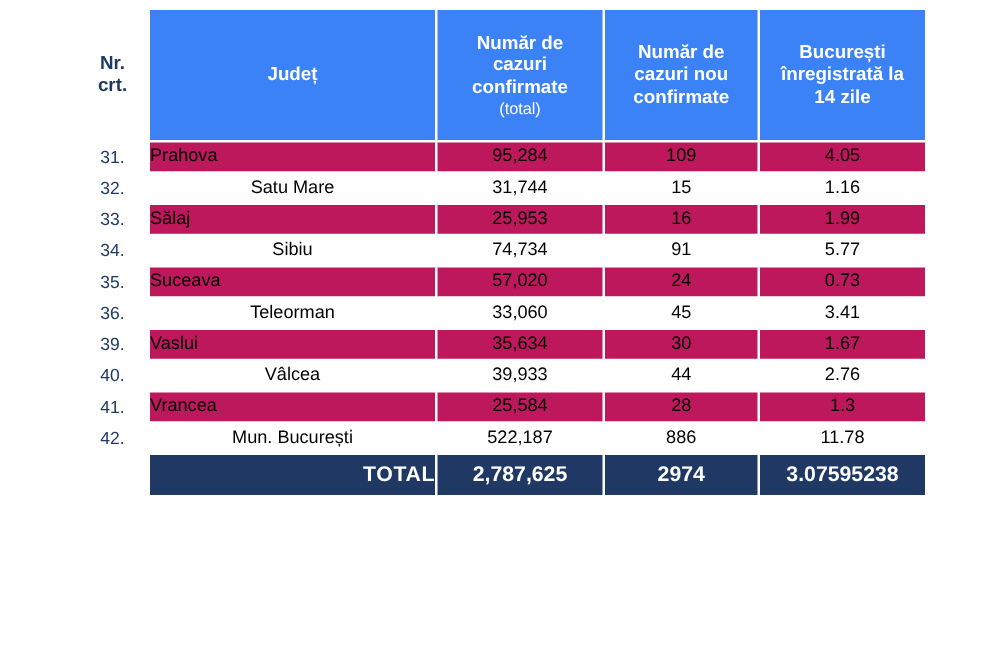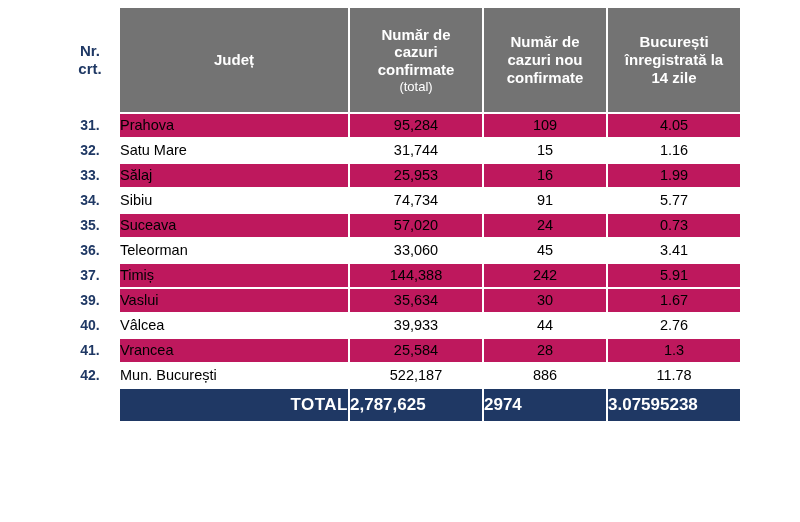--- a/index.html
+++ b/index.html
@@ -29,21 +29,21 @@
     padding: 0;
   }
   
   col.c-nr   { width: 58px; }
   col.c-jud  { width: 230px; }
   col.c-conf { width: 134px; }
   col.c-nou  { width: 124px; }
   col.c-inc  { width: 134px; }
 
   thead th {
-    background: #737373;
+    background: #3b82f6;
     color: #ffffff;
     font-size: 15px;
     font-weight: bold;
     text-align: center;
     vertical-align: middle;
     line-height: 1.18;
     padding: 6px 2px;
     height: 104px;
     border-top: 2px solid #1f3864;
   }
@@ -60,44 +60,45 @@
   }
   tbody td {
     font-size: 14.5px;
     color: #000000;
     height: 23px;
     line-height: 1.1;
   }
   td.idx {
     background: #ffffff;
     color: #1f3864;
-    font-weight: bold;
+    font-weight: normal;
     text-align: center;
     border-left: 2px solid #ffffff;
     border-right: 2px solid #1f3864;
     font-size: 14px;
   }
   td.name {
     text-align: left;
     padding-left: 5px;
     white-space: normal;
   }
   td.num {
     text-align: center;
   }
   tr.shade td.name, tr.shade td.num { background: #be185d; }
-  tr.plain td.name, tr.plain td.num { background: #ffffff; }
+  tr.plain td.name, tr.plain td.num { background: #ffffff; text-align: center; }
 
   tr.tall td { height: 44px; }
 
   tfoot td {
     background: #1f3864;
     color: #ffffff;
     font-weight: bold;
     font-size: 17px;
+    text-align: center;
     height: 32px;
   }
   tfoot td.total-label {
     text-align: right;
     letter-spacing: 0.5px;
   }
   tfoot td.empty-corner {
     background: #ffffff;
     border-left: 2px solid #ffffff;
     border-bottom: 2px solid #ffffff;
@@ -180,27 +181,20 @@
         <td class="num">0.73</td>
       </tr>
       <tr class="plain">
         <td class="idx">36.</td>
         <td class="name">Teleorman</td>
         <td class="num">33,060</td>
         <td class="num">45</td>
         <td class="num">3.41</td>
       </tr>
       <tr class="shade">
-        <td class="idx">37.</td>
-        <td class="name">Timiș</td>
-        <td class="num">144,388</td>
-        <td class="num">242</td>
-        <td class="num">5.91</td>
-      </tr>
-      <tr class="shade">
         <td class="idx">39.</td>
         <td class="name">Vaslui</td>
         <td class="num">35,634</td>
         <td class="num">30</td>
         <td class="num">1.67</td>
       </tr>
       <tr class="plain">
         <td class="idx">40.</td>
         <td class="name">Vâlcea</td>
         <td class="num">39,933</td>

